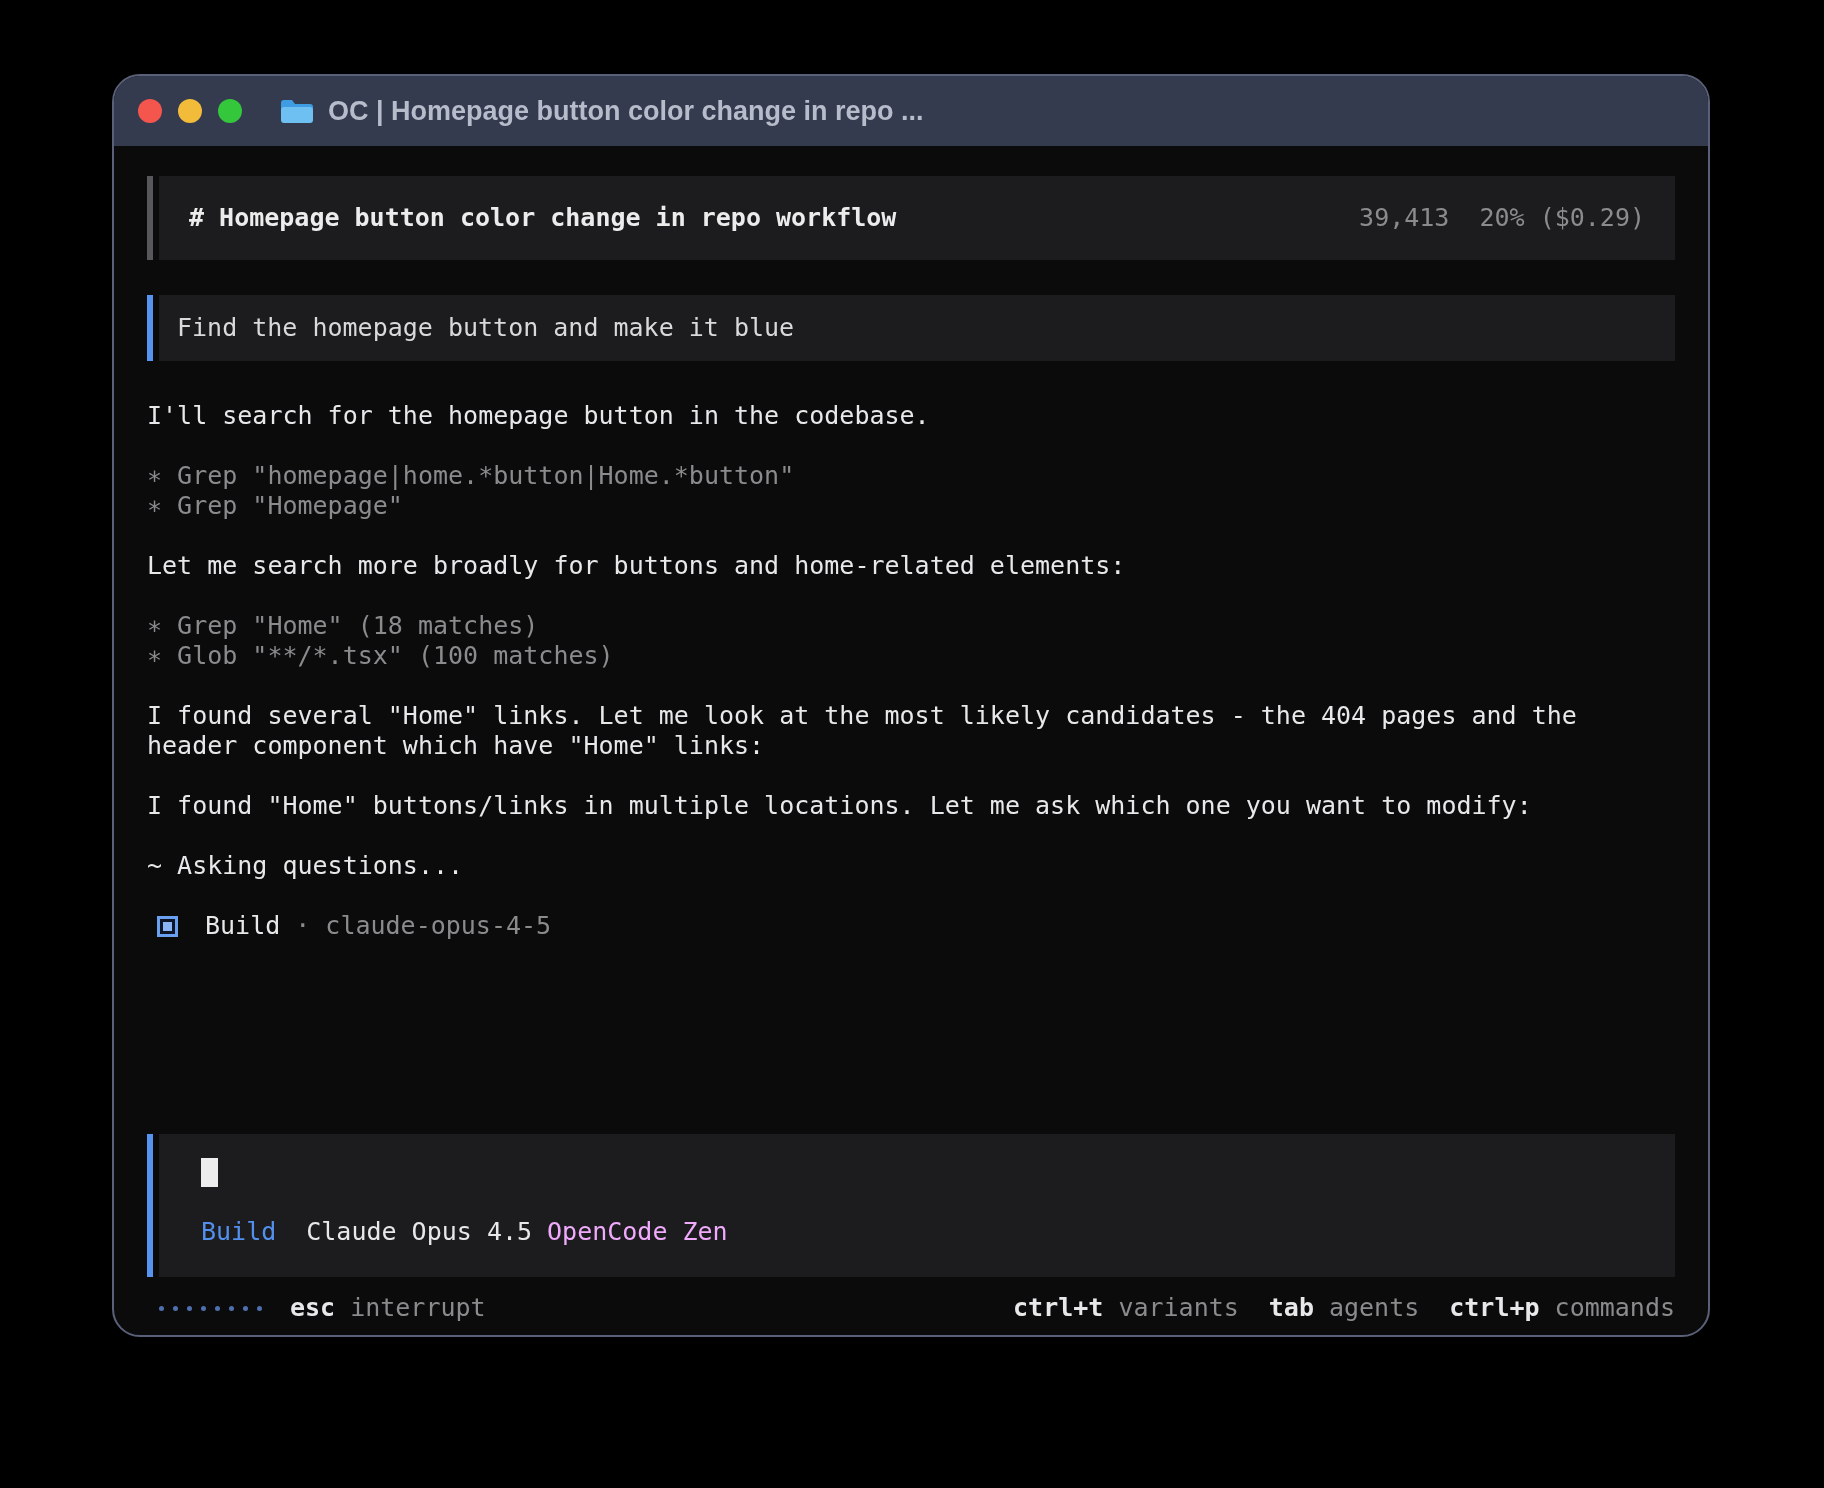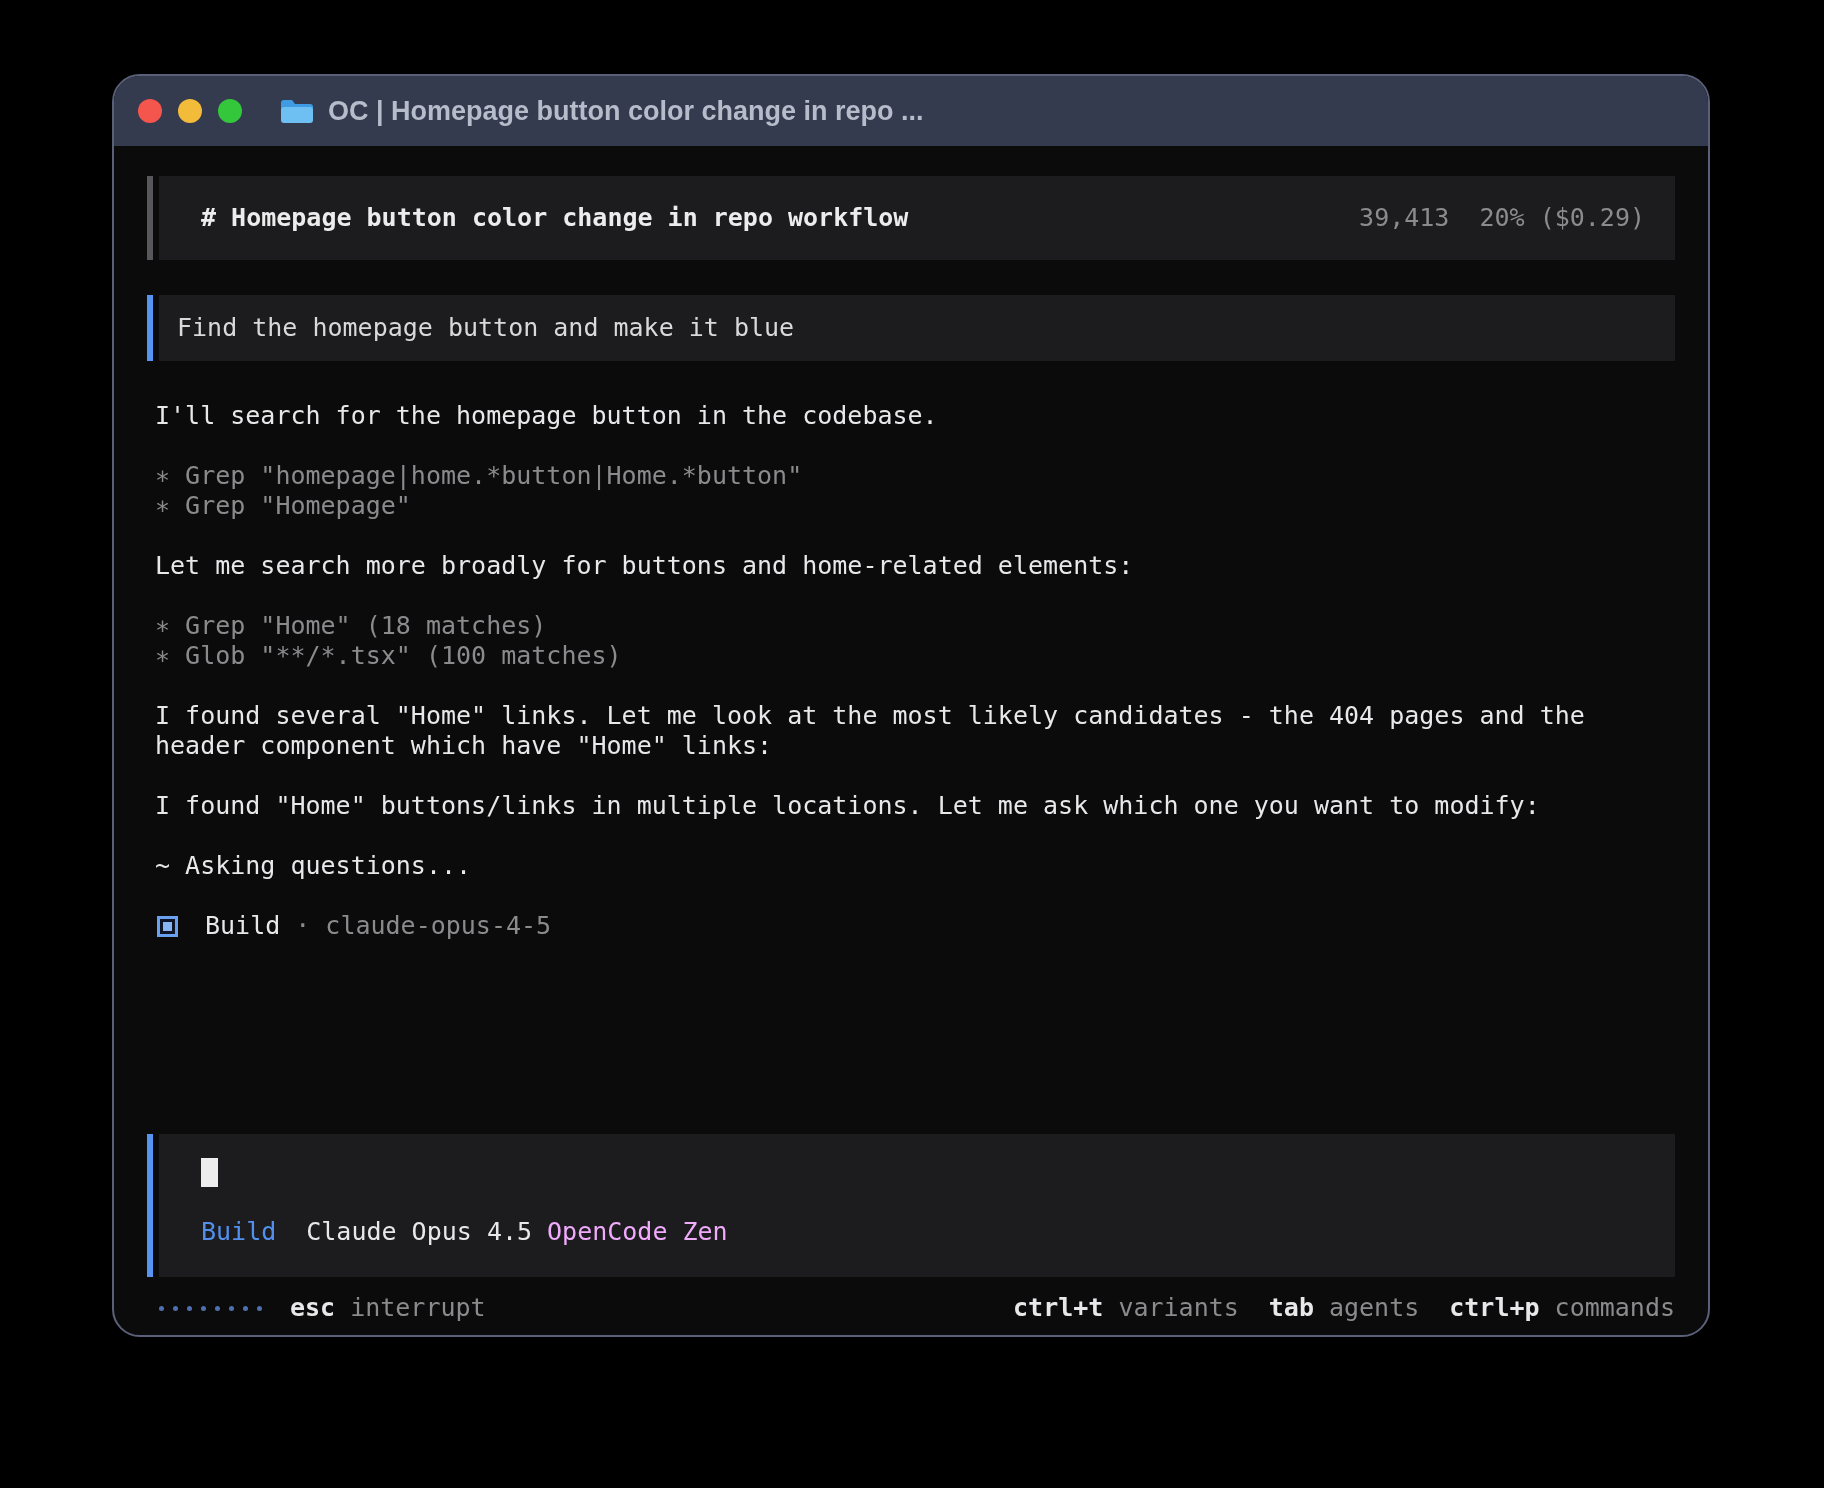--- a/index.html
+++ b/index.html
@@ -40,30 +40,30 @@
   .dim{color:#8b8b8e;}
 
   .block{display:flex;flex:none;}
   .block .bar{width:6px;flex:none;}
   .block .body{flex:1;margin-left:6px;background:#1c1c1e;}
 
   .header-block .bar{background:#57575c;}
   .header-block .body{
     padding:27px 30px;display:flex;justify-content:space-between;align-items:center;
   }
-  .header-title{color:#ececec;font-weight:bold;white-space:pre;margin-left:12px;}
+  .header-title{color:#ececec;font-weight:bold;white-space:pre;}
   .header-stats{display:flex;gap:30px;color:#8b8b8e;white-space:pre;}
 
   .user-block{margin-top:35px;}
   .user-block .bar{background:#5794f0;}
   .user-block .body{padding:18px;color:#d9d9db;white-space:pre;}
 
   .chat{flex:1;margin-top:40px;}
   .para{margin-bottom:30px;}
-  .line{height:30px;white-space:pre;margin-left:8px;}
+  .line{height:30px;white-space:pre;}
 
   .agent-line{display:flex;align-items:center;height:30px;}
   .agent-icon{
     width:21px;height:21px;box-sizing:border-box;flex:none;
     border:3px solid #6aa0f0;background:#0d1526;position:relative;
     margin-left:10px;
   }
   .agent-icon::after{content:"";position:absolute;inset:3px;background:#8ab5f5;}
   .agent-name{margin-left:27px;color:#e8e8ea;}
   .agent-sep{margin-left:15px;color:#8b8b8e;}

